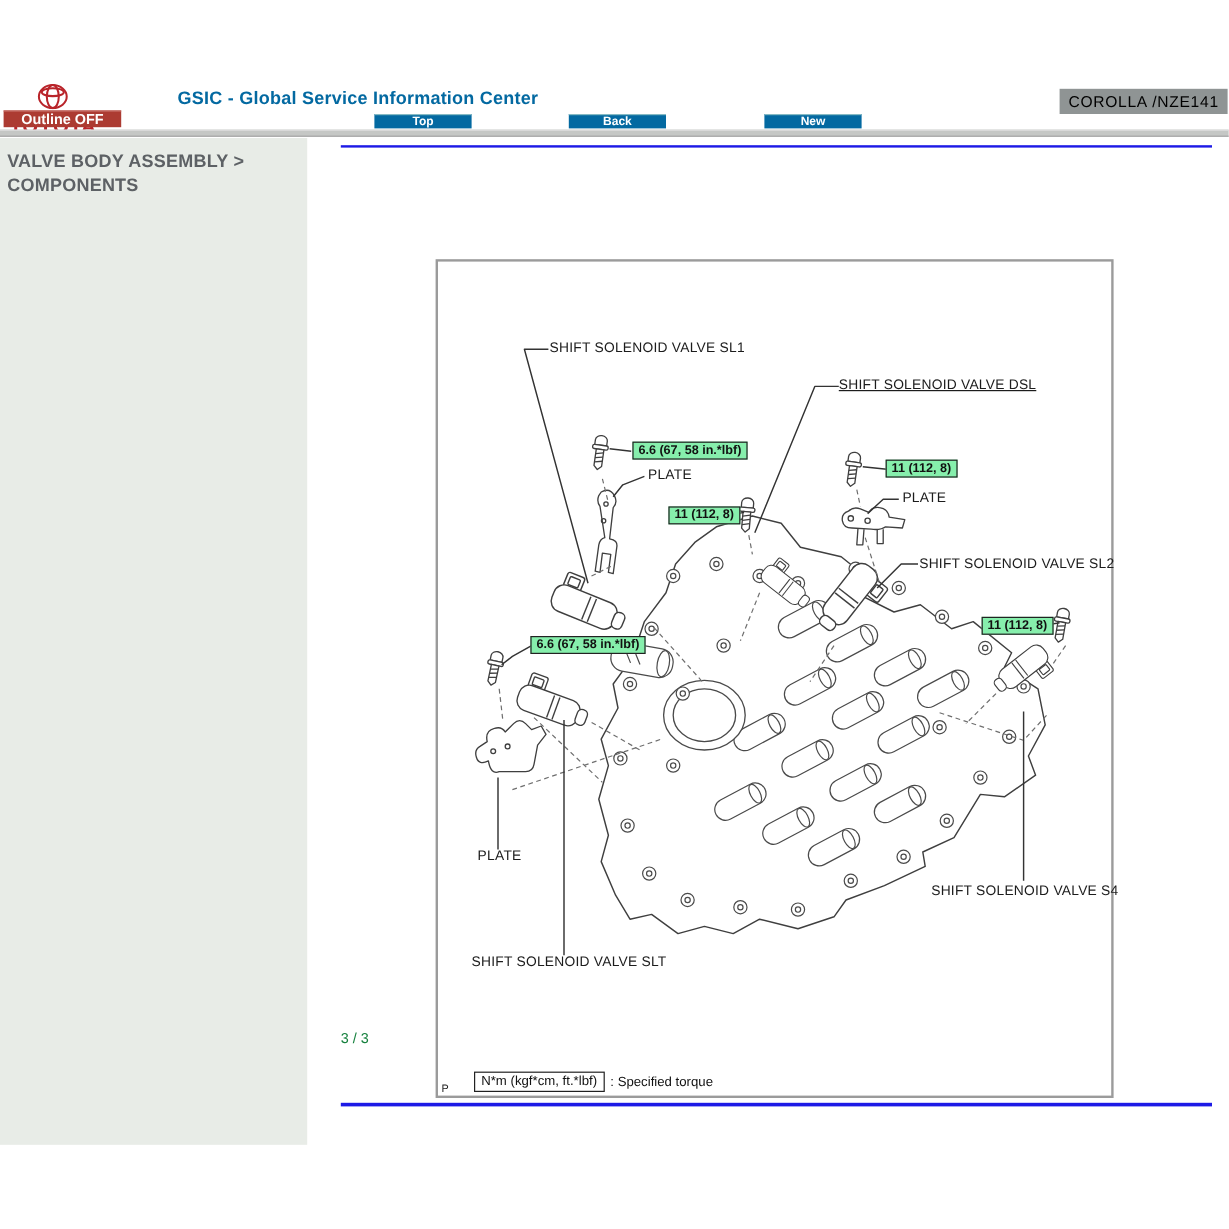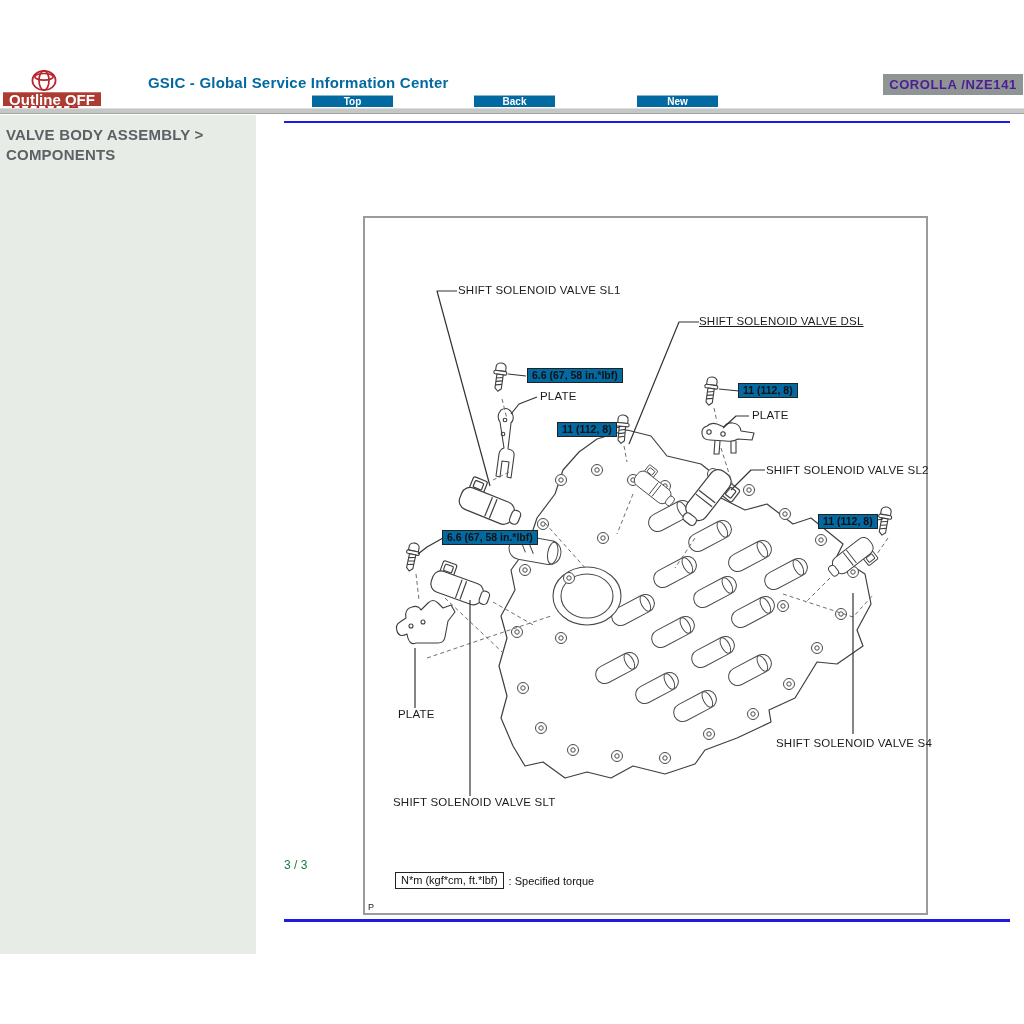--- a/index.html
+++ b/index.html
@@ -5,45 +5,45 @@
   * { margin:0; padding:0; box-sizing:border-box; }
   html,body { background:#fff; }
   body { width:1024px; height:1024px; position:relative; font-family:"Liberation Sans", sans-serif; overflow:hidden; }
   .abs { position:absolute;flex-direction:column; }
 
   
   .logo-wrap { left:8px; top:70px; display:flex; align-items:center; gap:5px; }
   .brand-word { font-size:17px; font-weight:bold; color:#b9242a; letter-spacing:0.5px; }
   .gsic-title { left:148px; top:74px; font-size:15px; font-weight:bold; color:#0369a1; letter-spacing:0.2px; }
   .vehicle-badge { left:883px; top:74px; width:140px; height:21px; background:#8f9494;
-    color:#4c1d95; font-size:13px; font-weight:bold; text-align:center; line-height:21px; letter-spacing:0.6px; }
+    color:#000000; font-size:13px; font-weight:normal; text-align:center; line-height:21px; letter-spacing:0.6px; }
   .outline-btn { left:3px; top:92px; width:98px; height:14px; background:#ac3b32; border-top:1px solid #c8716a;
-    color:#fff; font-size:15px; font-weight:bold; text-align:center; line-height:13px; cursor:pointer; }
+    color:#fff; font-size:12px; font-weight:bold; text-align:center; line-height:13px; cursor:pointer; }
   .nav-btn { top:95px; width:81px; height:12px; background:#0369a1; border-top:1px solid #85bac4;
     color:#fff; font-size:10px; font-weight:bold; text-align:center; line-height:11px; cursor:pointer; }
   .divider-bar { left:0; top:108px; width:1024px; height:6px; background:#c5c7c5;
     border-top:1px solid #dedede; border-bottom:1px solid #a6a6a6; }
 
   
   .sidebar { left:0; top:115px; width:256px; height:839px; background:#e8ece7; }
   .sidebar h1 { padding:10px 6px; width:230px; font-size:15px; line-height:1.3; color:#5d6165; letter-spacing:0.2px; }
 
   
   .rule-blue { background:#1d1ae6; height:2px; }
   .rule-top { left:284px; top:121px; width:726px; }
   .rule-bottom { left:284px; top:919px; width:726px; height:3px; }
   .page-indicator { left:284px; top:858px; width:726px; text-align:left; font-size:12px; color:#15803d; }
 
   .diagram-box { left:363px; top:184px; width:565px; height:699px; border:2px solid #9b9b9b; background:#fff;margin-top:32px; }
   .diagram-box svg { position:absolute; left:0; top:0; }
 
   .dlabel { position:absolute; white-space:nowrap; font-size:11.5px; color:#1c1c1c; letter-spacing:0.2px; }
   .tq { position:absolute; white-space:nowrap; font-size:10.5px; font-weight:bold; color:#111;
-        border:1.5px solid #222; background:#0369a1; padding:0 4px; line-height:13px; }
-  .legend { position:absolute; left:30px; top:654px; display:flex; align-items:center; gap:5px; }
+        border:1.5px solid #222; background:#86efac; padding:0 4px; line-height:13px; }
+  .legend { position:absolute; left:30px; top:675px; display:flex; align-items:center; gap:5px; }
   .legend .ubox { border:1.5px solid #222; padding:0 5px; font-size:11px; color:#111; line-height:15px; white-space:nowrap; }
   .legend .desc { font-size:11px; color:#111; white-space:nowrap; }
   .pmark { position:absolute; left:3px; top:684px; font-size:9px; color:#222; }
 </style>
 </head>
 <body>
 
 <div class="abs logo-wrap">
   <svg width="26" height="21" viewBox="0 0 26 21">
     <g stroke="#b9242a" stroke-width="1.7" fill="none">

